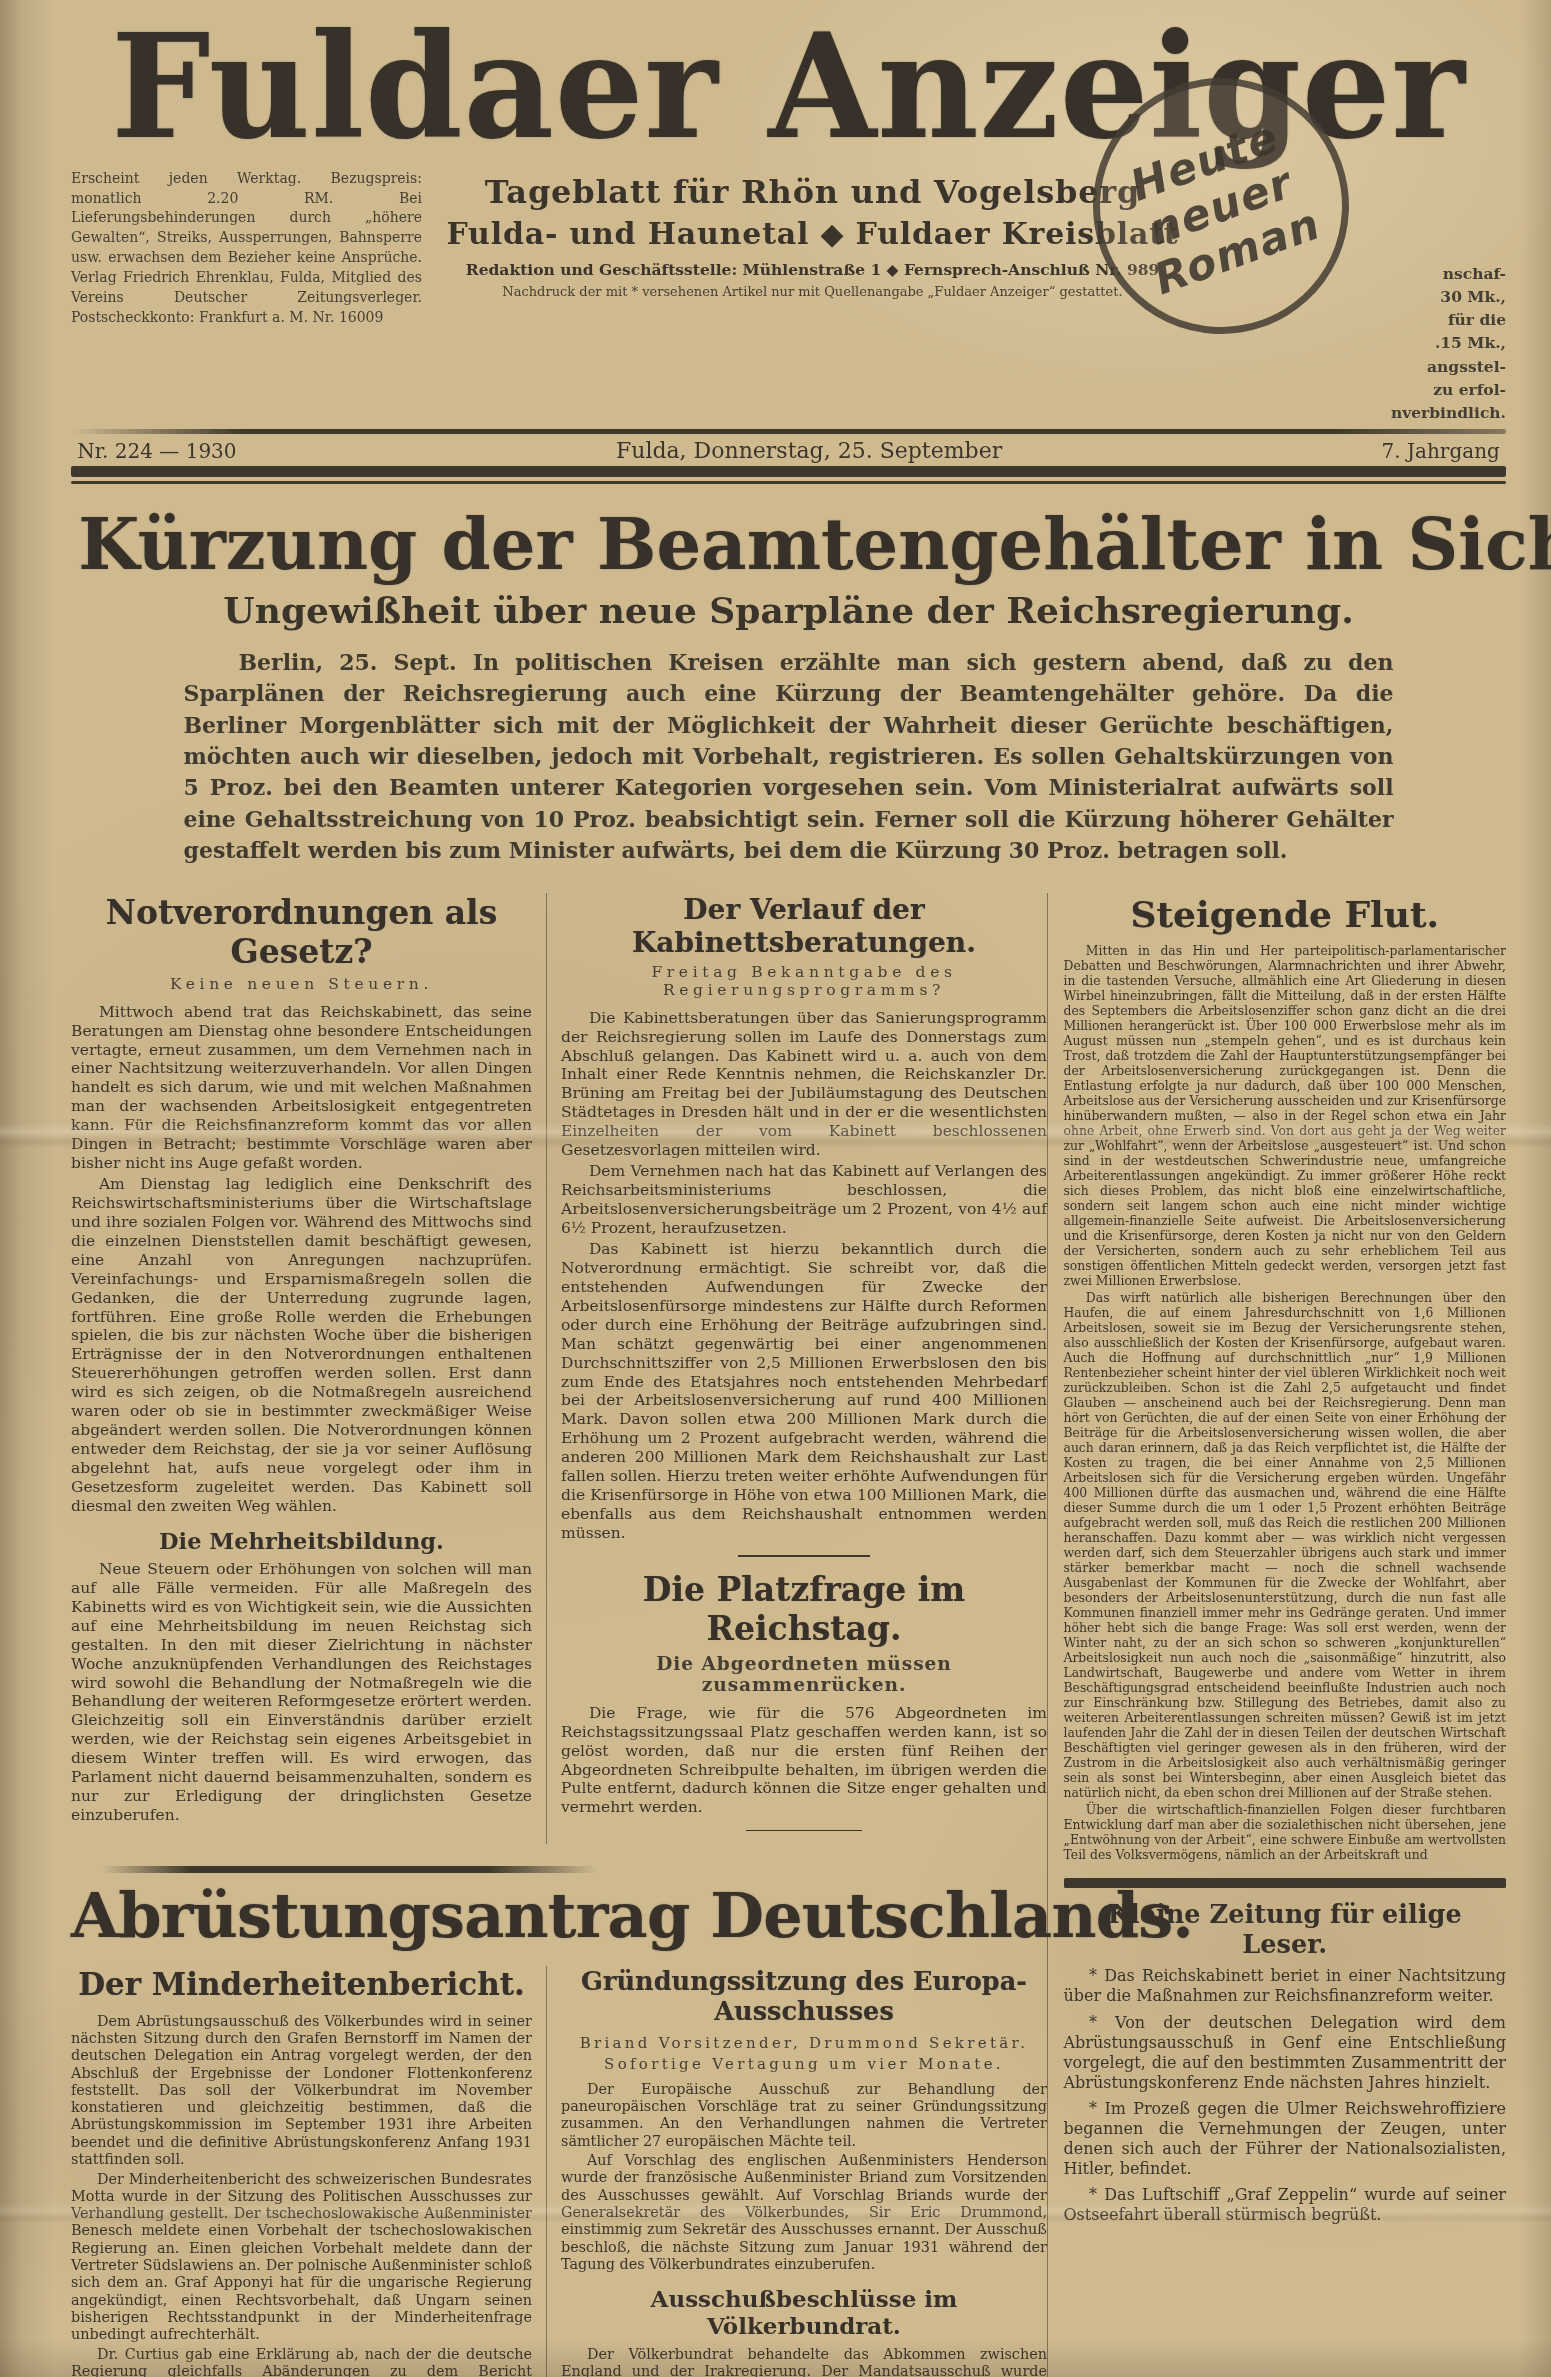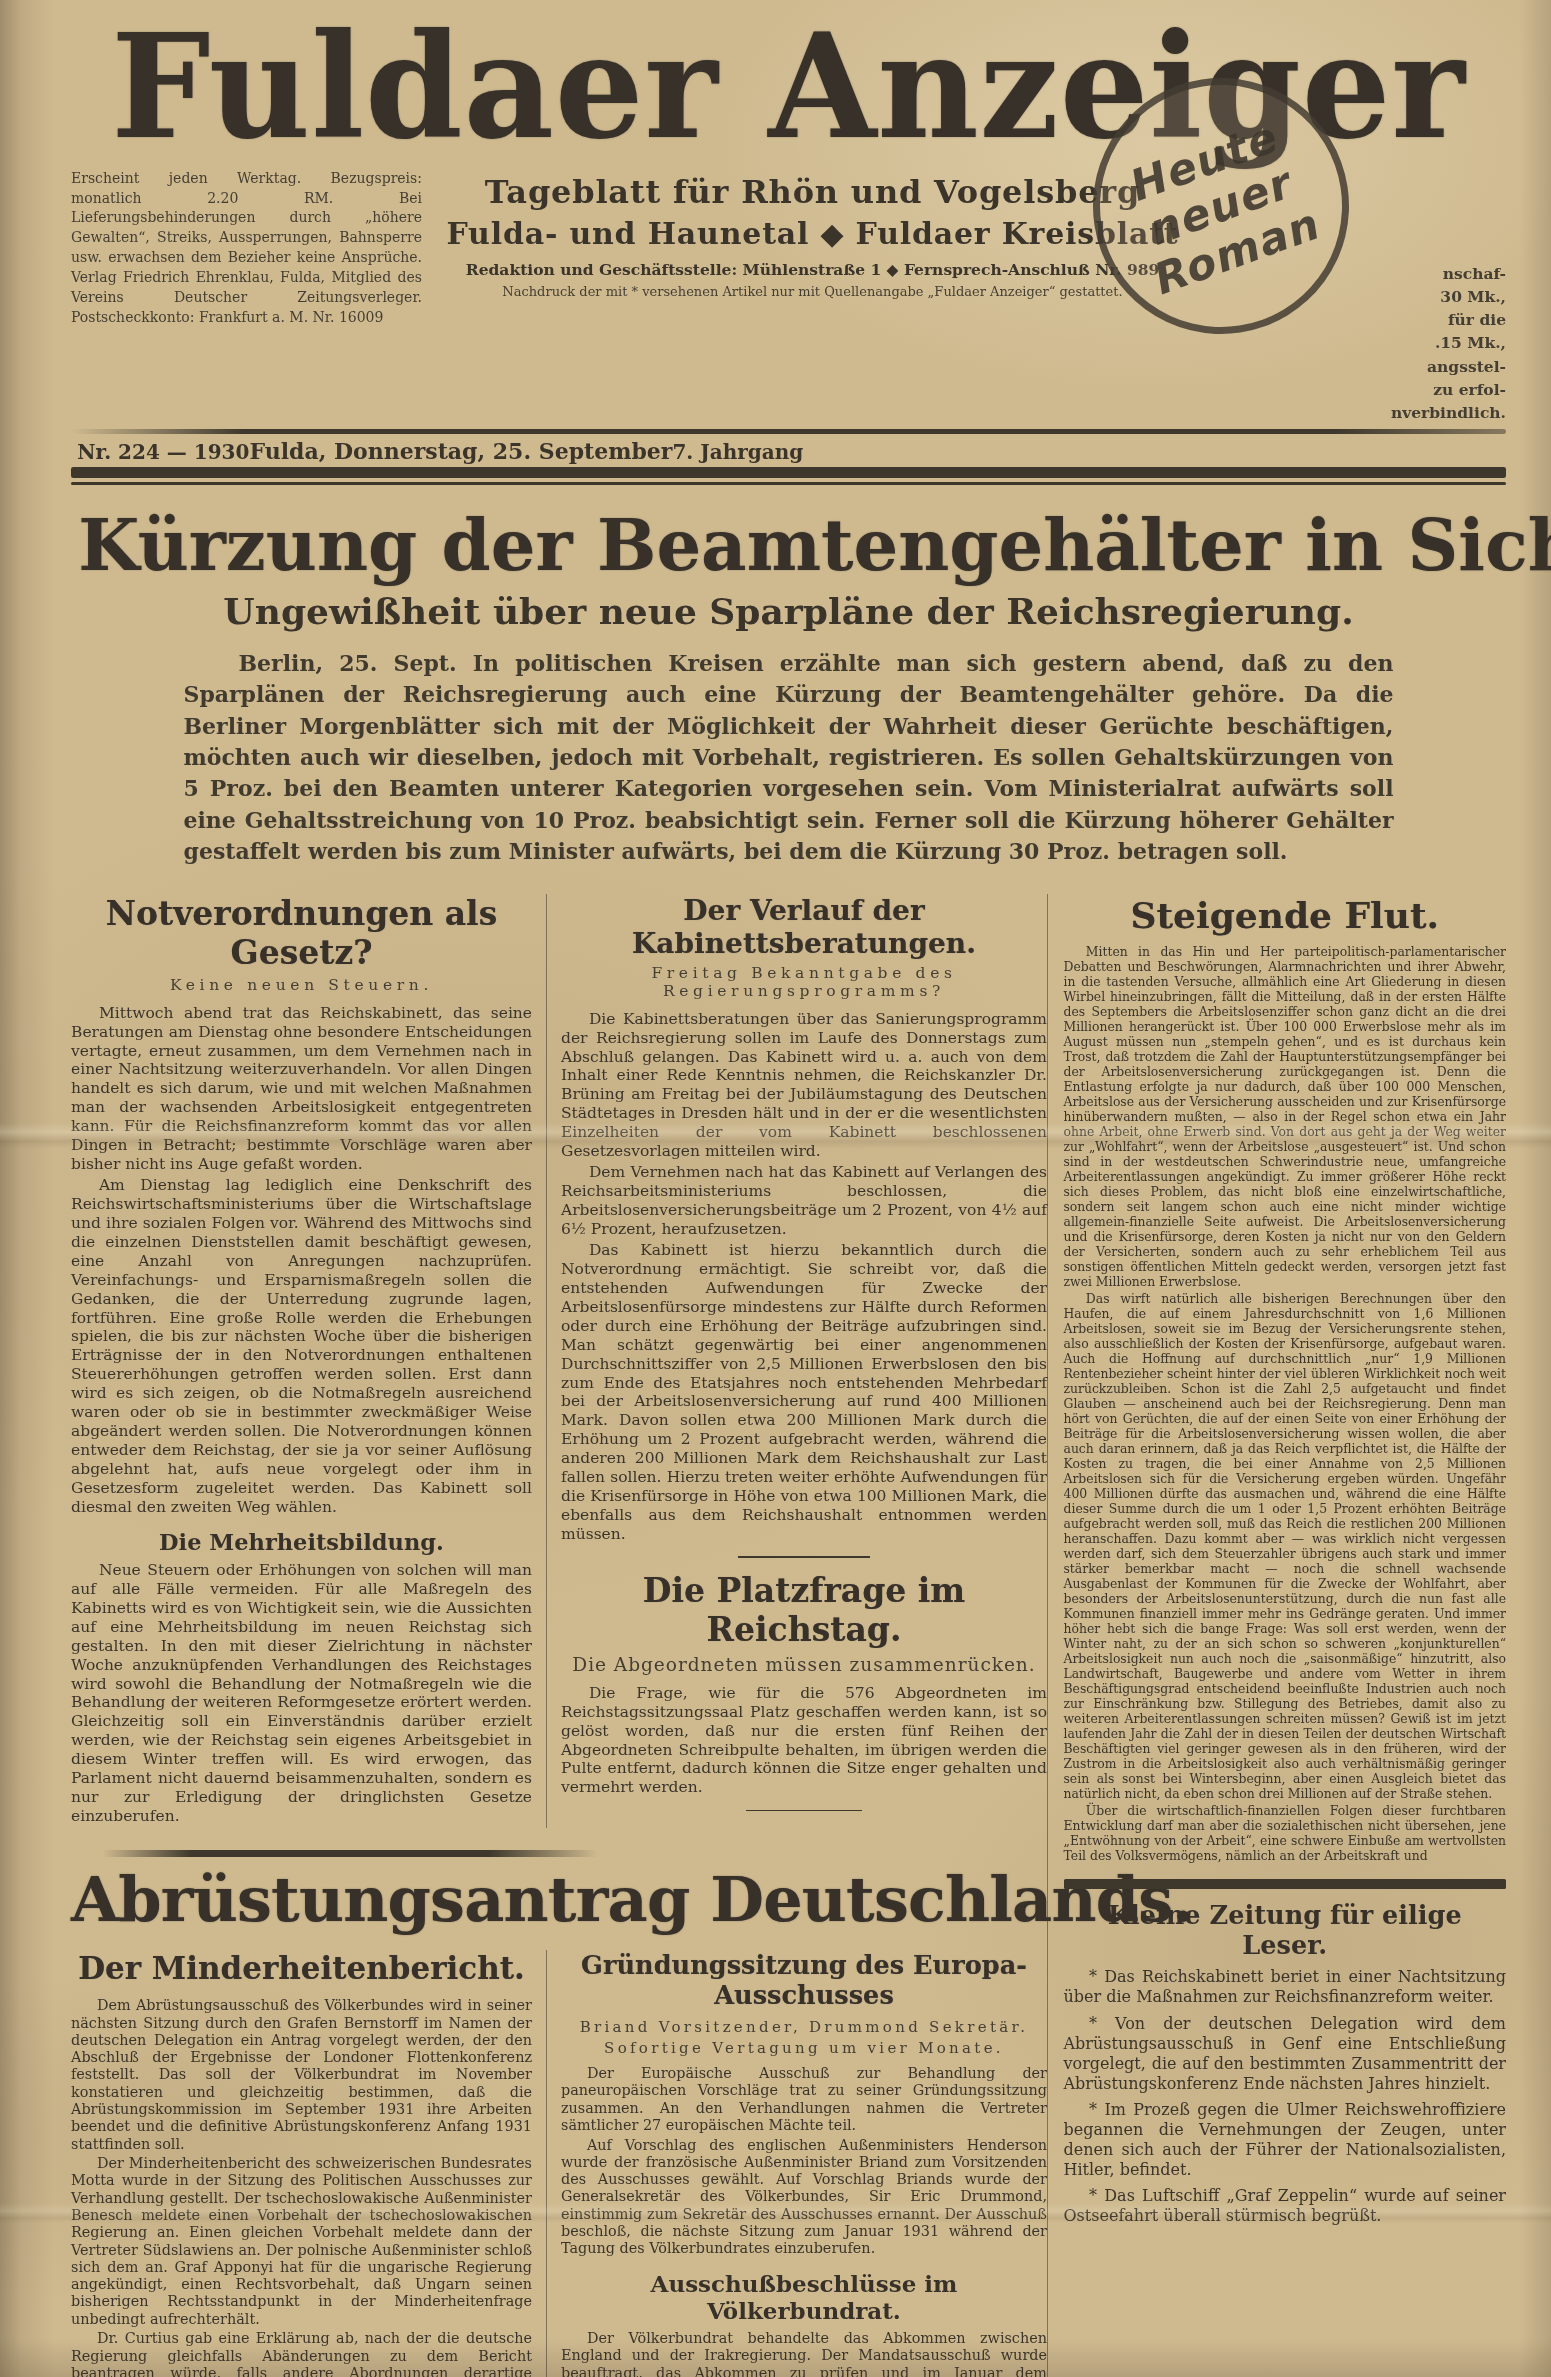--- a/index.html
+++ b/index.html
@@ -50,21 +50,21 @@
     width:256px;height:256px;border:7.8px solid rgba(62,56,46,.82);border-radius:50%;
     transform:rotate(-20deg);
     display:flex;flex-direction:column;align-items:center;justify-content:center;
     font-family:"DejaVu Sans", sans-serif;font-style:italic;font-weight:bold;
     font-size:43px;line-height:1.12;letter-spacing:1.6px;color:rgba(60,54,44,.88);
     background:rgba(214,196,156,.18);
   }
   
   .rule{background:#3e382c;border-radius:2.3px;}
   .rule-top{height:4.7px;margin-top:4.7px;background:linear-gradient(90deg,transparent,#3e382c 12%,#3e382c 88%,rgba(62,56,44,.5));}
-  .dateline{display:flex;justify-content:flex-start;align-items:baseline;padding:3.9px 6.2px 3.1px 6.2px;font-weight:bold;}
+  .dateline{display:flex;justify-content:space-between;align-items:baseline;padding:3.9px 6.2px 3.1px 6.2px;font-weight:normal;}
   .dl-issue{font-size:20px;}
   .dl-date{font-size:22px;}
   .dl-vol{font-size:20px;}
   .rule-thick{height:11px;}
   .rule-thin{height:3.1px;margin-top:3.9px;}
 
   
   .lead-head{
     margin:23px 0 3.1px 0;font-size:71px;line-height:1.05;font-weight:bold;text-align:center;
     letter-spacing:0px;color:#37312a;text-shadow:0 0 1.6px rgba(55,49,42,.45);white-space:nowrap;transform:scaleX(.99);
@@ -172,21 +172,21 @@
         </article>
 
         <article class="colB body-txt">
           <h2 class="art-head smaller">Der Verlauf der Kabinettsberatungen.</h2>
           <h3 class="kicker">Freitag Bekanntgabe des Regierungsprogramms?</h3>
           <p>Die Kabinettsberatungen über das Sanierungsprogramm der Reichsregierung sollen im Laufe des Donnerstags zum Abschluß gelangen. Das Kabinett wird u. a. auch von dem Inhalt einer Rede Kenntnis nehmen, die Reichskanzler Dr. Brüning am Freitag bei der Jubiläumstagung des Deutschen Städtetages in Dresden hält und in der er die wesentlichsten Einzelheiten der vom Kabinett beschlossenen Gesetzesvorlagen mitteilen wird.</p>
           <p>Dem Vernehmen nach hat das Kabinett auf Verlangen des Reichsarbeitsministeriums beschlossen, die Arbeitslosenversicherungsbeiträge um 2 Prozent, von 4½ auf 6½ Prozent, heraufzusetzen.</p>
           <p>Das Kabinett ist hierzu bekanntlich durch die Notverordnung ermächtigt. Sie schreibt vor, daß die entstehenden Aufwendungen für Zwecke der Arbeitslosenfürsorge mindestens zur Hälfte durch Reformen oder durch eine Erhöhung der Beiträge aufzubringen sind. Man schätzt gegenwärtig bei einer angenommenen Durchschnittsziffer von 2,5 Millionen Erwerbslosen den bis zum Ende des Etatsjahres noch entstehenden Mehrbedarf bei der Arbeitslosenversicherung auf rund 400 Millionen Mark. Davon sollen etwa 200 Millionen Mark durch die Erhöhung um 2 Prozent aufgebracht werden, während die anderen 200 Millionen Mark dem Reichshaushalt zur Last fallen sollen. Hierzu treten weiter erhöhte Aufwendungen für die Krisenfürsorge in Höhe von etwa 100 Millionen Mark, die ebenfalls aus dem Reichshaushalt entnommen werden müssen.</p>
           <div class="hr-short"></div>
           <h2 class="art-head">Die Platzfrage im Reichstag.</h2>
-          <h3 class="kicker" style="letter-spacing:.05em;font-weight:normal;font-size:18.6px;">Die Abgeordneten müssen zusammenrücken.</h3>
+          <h3 class="kicker" style="letter-spacing:.05em;font-weight:bold;font-size:18.6px;">Die Abgeordneten müssen zusammenrücken.</h3>
           <p>Die Frage, wie für die 576 Abgeordneten im Reichstagssitzungssaal Platz geschaffen werden kann, ist so gelöst worden, daß nur die ersten fünf Reihen der Abgeordneten Schreibpulte behalten, im übrigen werden die Pulte entfernt, dadurch können die Sitze enger gehalten und vermehrt werden.</p>
           <div class="hr-short thin"></div>
         </article>
       </div>
 
       <div class="taper-rule"></div>
 
       <section>
         <h2 class="abr-head">Abrüstungsantrag Deutschlands.</h2>
         <div class="bottom-cols">

